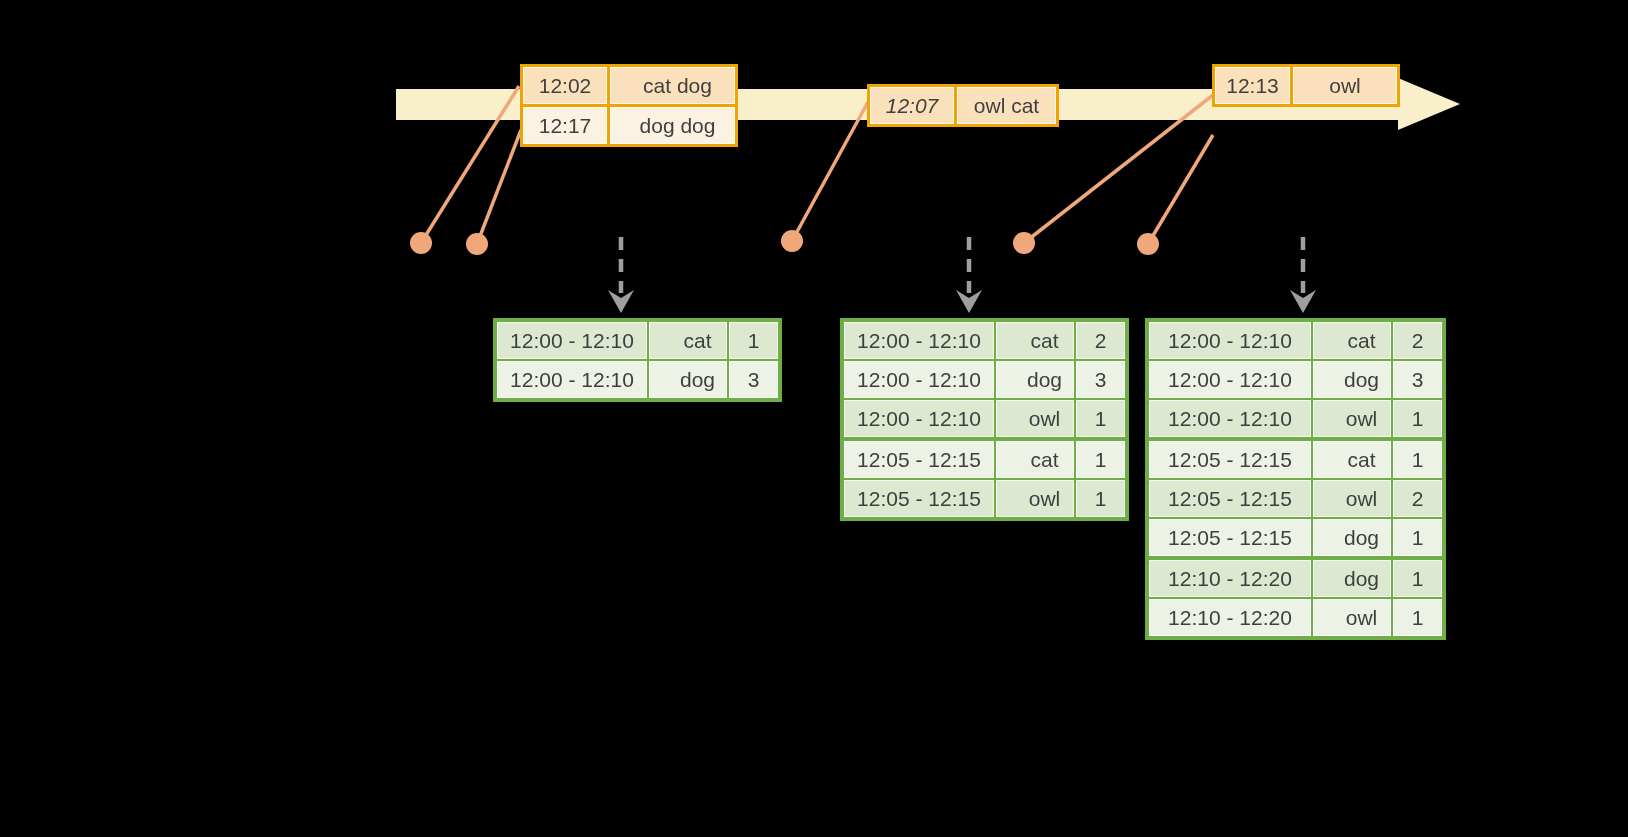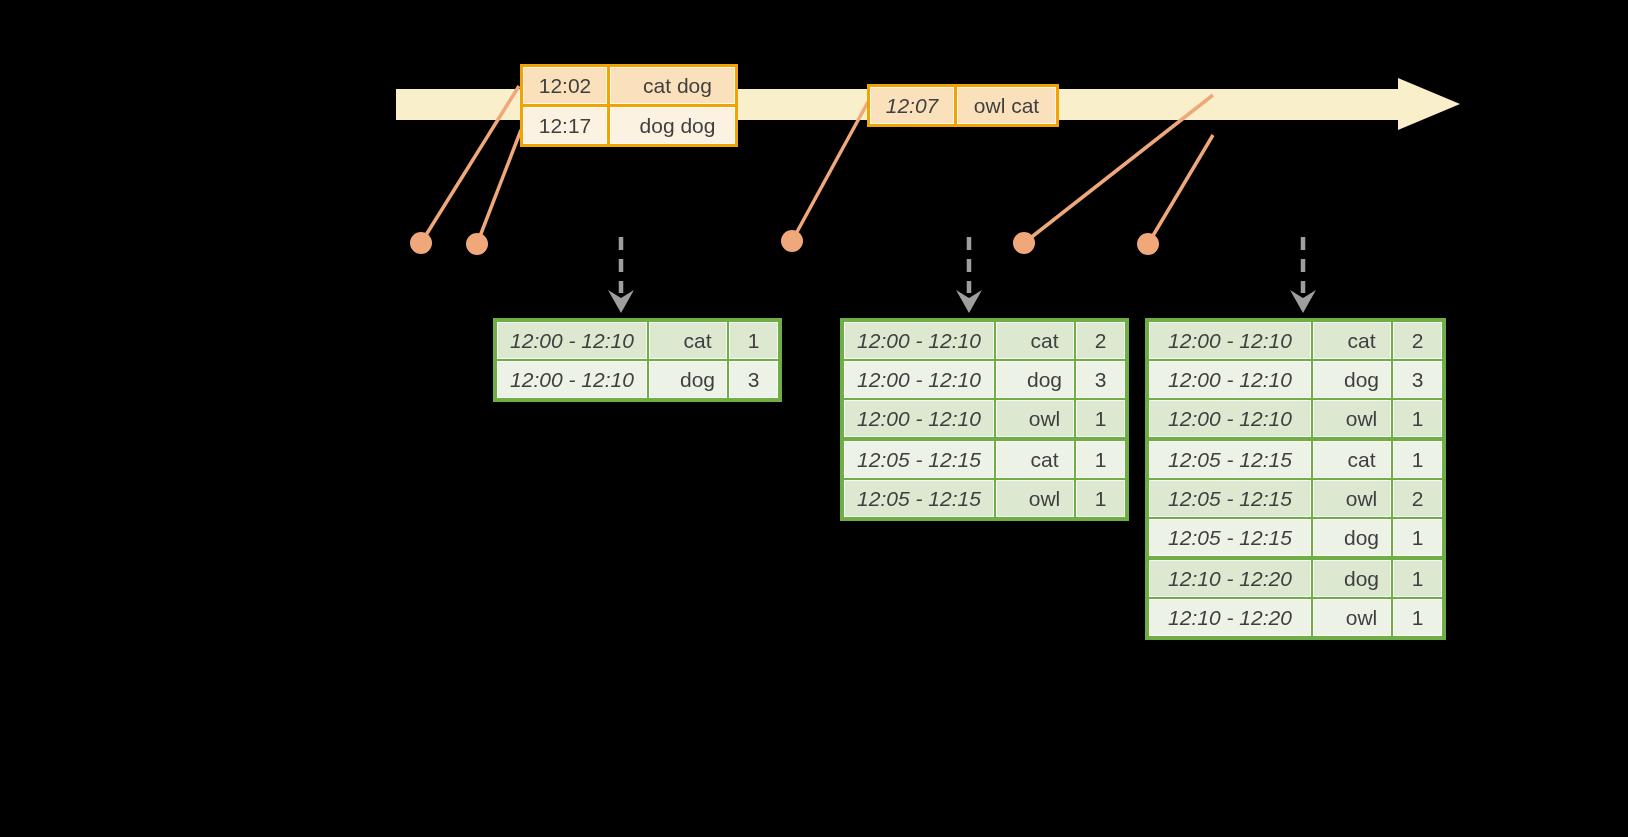--- a/index.html
+++ b/index.html
@@ -32,21 +32,21 @@
   .event-table tr:nth-child(even) td{background:var(--event_row_light,#fcf2e1);}
   .et1{left:520px;top:64px;}  .et1 td:nth-child(1){width:82px;}  .et1 td:nth-child(2){width:113px;padding-left:11px;}
   .et2{left:867px;top:84px;}  .et2 td:nth-child(1){width:82px;font-style:italic;}  .et2 td:nth-child(2){width:97px;}
   .et3{left:1212px;top:64px;} .et3 td:nth-child(1){width:73px;}  .et3 td:nth-child(2){width:102px;}
   
   .result-table{border:4px solid var(--result_border,#6fae44);}
   .result-table td{border:2px solid var(--result_border,#6fae44);}
   .result-table tr:nth-child(odd)  td{background:var(--result_row_dark,#dce8d0);}
   .result-table tr:nth-child(even) td{background:var(--result_row_light,#edf2e7);}
   .result-table tr.group-start td{border-top:4px solid var(--result_border,#6fae44);}
-  .rt td:nth-child(1){width:148px;font-style:italic;} .rt td:nth-child(2){width:57px;padding-left:20px;} .rt td:nth-child(3){width:47px;}
+  .rt td:nth-child(1){width:148px;} .rt td:nth-child(2){width:57px;padding-left:20px;} .rt td:nth-child(3){width:47px;}
   .rt1{left:493px;top:318px;}
   .rt2{left:840px;top:318px;}
   .rt3{left:1145px;top:318px;} .rt3 td:nth-child(1){width:160px;}
 </style>
 </head>
 <body>
 
 <div class="canvas">
 
   <div class="band"></div>
@@ -92,20 +92,24 @@
   <table class="event-table et2">
       <tbody>
         <tr>
           <td>12:07</td>
           <td>owl cat</td>
         </tr>
       </tbody>
     </table>
   <table class="event-table et3">
       <tbody>
+        <tr>
+          <td>12:13</td>
+          <td>owl</td>
+        </tr>
       </tbody>
     </table>
 
   <table class="result-table rt rt1">
       <tbody>
         <tr>
           <td>12:00 - 12:10</td>
           <td>cat</td>
           <td>1</td>
         </tr>

